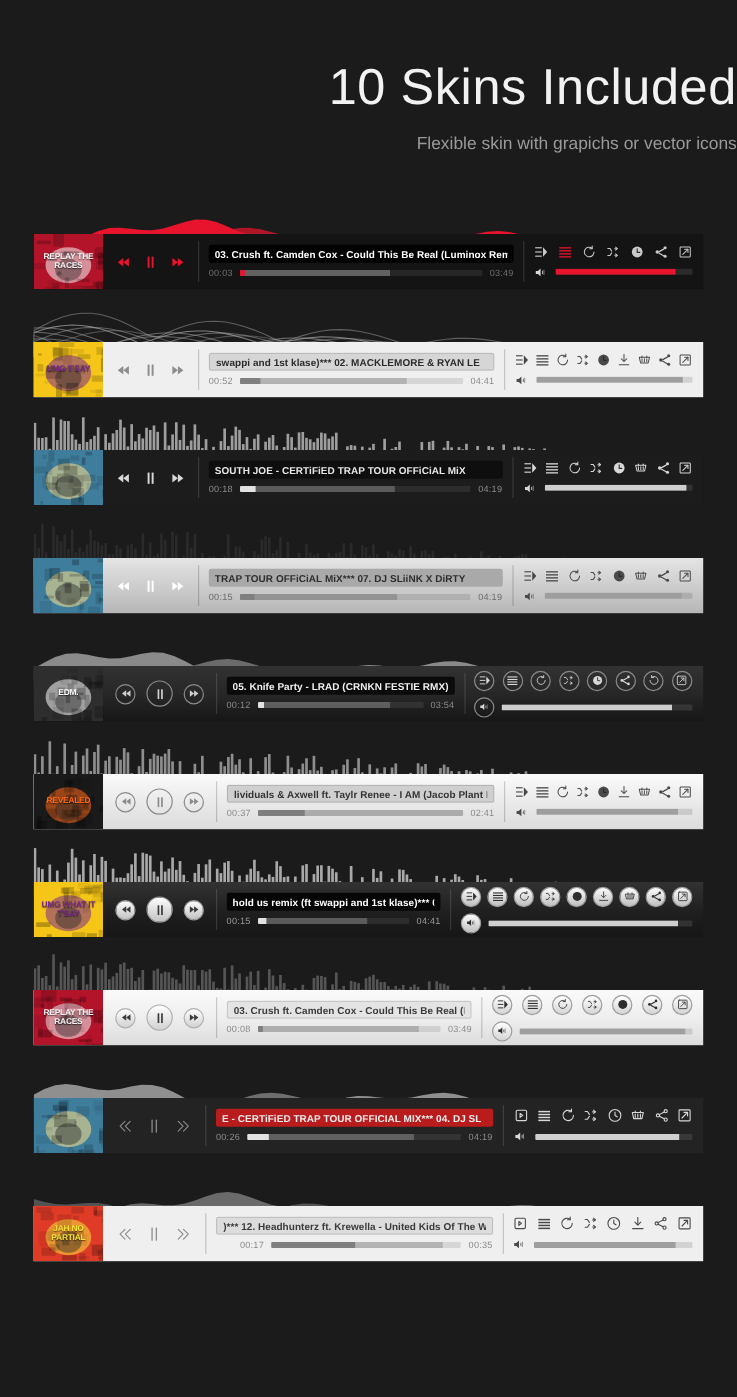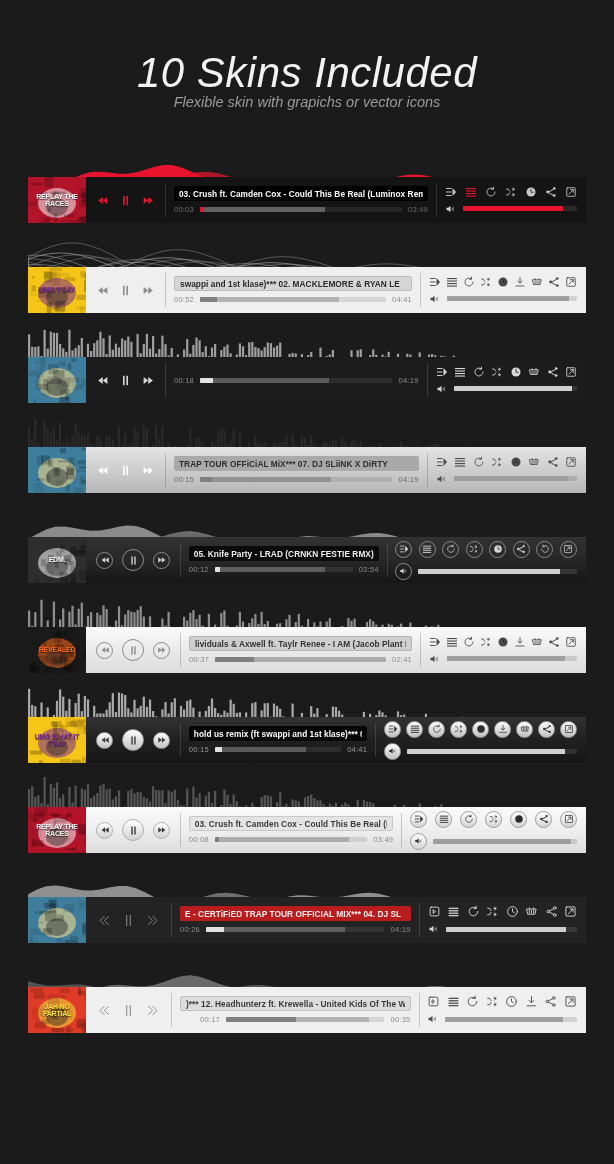--- a/index.html
+++ b/index.html
@@ -3,27 +3,27 @@
 <meta charset="utf-8">
 <style>
   * { box-sizing: border-box; margin:0; padding:0; }
   body {
     width: 614px; height: 1164px;
     background: #1b1b1b;
     font-family: "Liberation Sans", sans-serif;
     overflow: hidden;
     position: relative;
   }
-  .header { text-align:center; padding-top: 52px; font-style: italic; }
+  .header { text-align:right; padding-top: 52px; }
   .header h1 {
     font-size: 42px; font-weight: 400; color:#f2f2f2;
     letter-spacing: 0.5px; line-height: 1;
   }
   .header .sub {
-    font-size: 14.5px; color:#9a9a9a; font-weight:400;
+    margin-top: 18px; font-size: 14.5px; color:#9a9a9a; font-weight:400;
   }
 
   .players { margin-top: 34px; }
 
   .player-wrap { position: relative; width: 614px; height: 90px; }
 
   
   .wave { position:absolute; left:28px; top:0; width:558px; height:46px; overflow:hidden; }
   .wave svg { display:block; width:100%; height:100%; }
 
@@ -634,20 +634,23 @@
           </div>
           <div class="cbtn">
             <svg width="13" height="13" viewBox="0 0 24 24" fill="#d8d8d8">
               <path d="M11.5 5.5v13L20 12z"></path>
               <path d="M3 5.5v13L11.5 12z"></path>
             </svg>
           </div>
         </div>
         <div class="sep" style="background: rgba(255, 255, 255, 0.13);"></div>
         <div class="mid">
+          <div class="title-field" style="background: rgb(14, 14, 14); color: rgb(230, 230, 230);">
+            <span>SOUTH JOE - CERTiFiED TRAP TOUR OFFiCiAL MiX</span>
+          </div>
           <div class="seekrow">
             <span style="color: rgb(140, 140, 140);">00:18</span>
             <div class="seek" style="background: rgba(255, 255, 255, 0.08);">
               <div class="buf" style="width: 67%; background: rgba(255, 255, 255, 0.22);"></div>
               <div class="prog" style="width: 7%; background: rgb(226, 226, 226);"></div>
             </div>
             <span style="color: rgb(140, 140, 140);">04:19</span>
           </div>
         </div>
         <div class="sep" style="background: rgba(255, 255, 255, 0.13);"></div>

